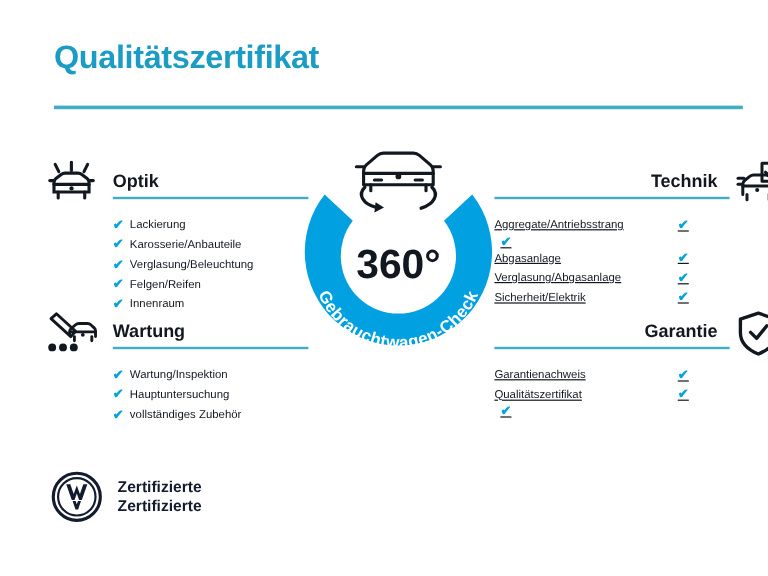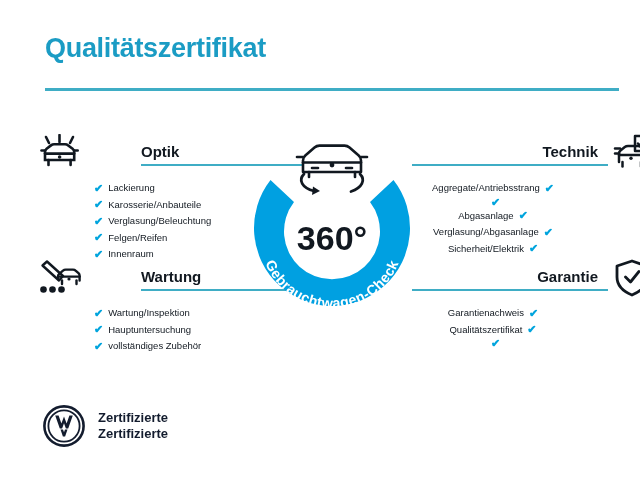--- a/index.html
+++ b/index.html
@@ -48,21 +48,21 @@
 
   .sec-optik   { left: 24px;  top: 133px; width: 220px; }
   .sec-wartung { left: 24px;  top: 258px; width: 220px; }
   .sec-technik { left: 400px; top: 133px; width: 220px; }
   .sec-garantie{ left: 400px; top: 258px; width: 220px; }
 
   .sec-head {
     position: relative;
     height: 40px;
   }
-  .sec-head-left  { display: flex; align-items: flex-start; gap: 47px; }
+  .sec-head-left  { display: flex; align-items: flex-start; }
   .sec-head-right { display: flex; align-items: flex-start; justify-content: flex-start; }
 
   .sec-icon {
     width: 48px;
     height: 40px;
     flex: 0 0 48px;
     display: flex;
     align-items: center;
     justify-content: center;
   }
@@ -98,47 +98,47 @@
 
   .sec-list li {
     font-size: 9.5px;
     color: #111820;
     line-height: 16.5px;
     white-space: nowrap;
     display: flex;
     align-items: center;
   }
   .sec-technik .sec-list li,
-  .sec-garantie .sec-list li { justify-content: center; }
+  .sec-garantie .sec-list li { justify-content: space-between; text-decoration: underline; }
 
   .chk {
     color: #00a4dd;
     font-size: 11px;
     font-weight: bold;
     line-height: 1;
     display: inline-block;
   }
   .sec-optik .chk, .sec-wartung .chk { margin-right: 5px; }
   .sec-technik .chk, .sec-garantie .chk { margin-left: 5px; }
 
   
   #badge {
     position: absolute;
     left: 228px;
-    top: 124px;
+    top: 106px;
     width: 184px;
     height: 192px;
   }
   #badge svg { display: block; }
 
   
   #footer-logo {
     position: absolute;
     left: 30px;
-    top: 404px;
+    top: 392px;
     display: flex;
     align-items: center;
   }
   #vw-mark { width: 44px; height: 44px; flex: 0 0 44px; }
   #vw-mark svg { display: block; }
   #footer-text {
     margin-left: 12px;
     font-size: 13px;
     font-weight: bold;
     color: #131c2e;

